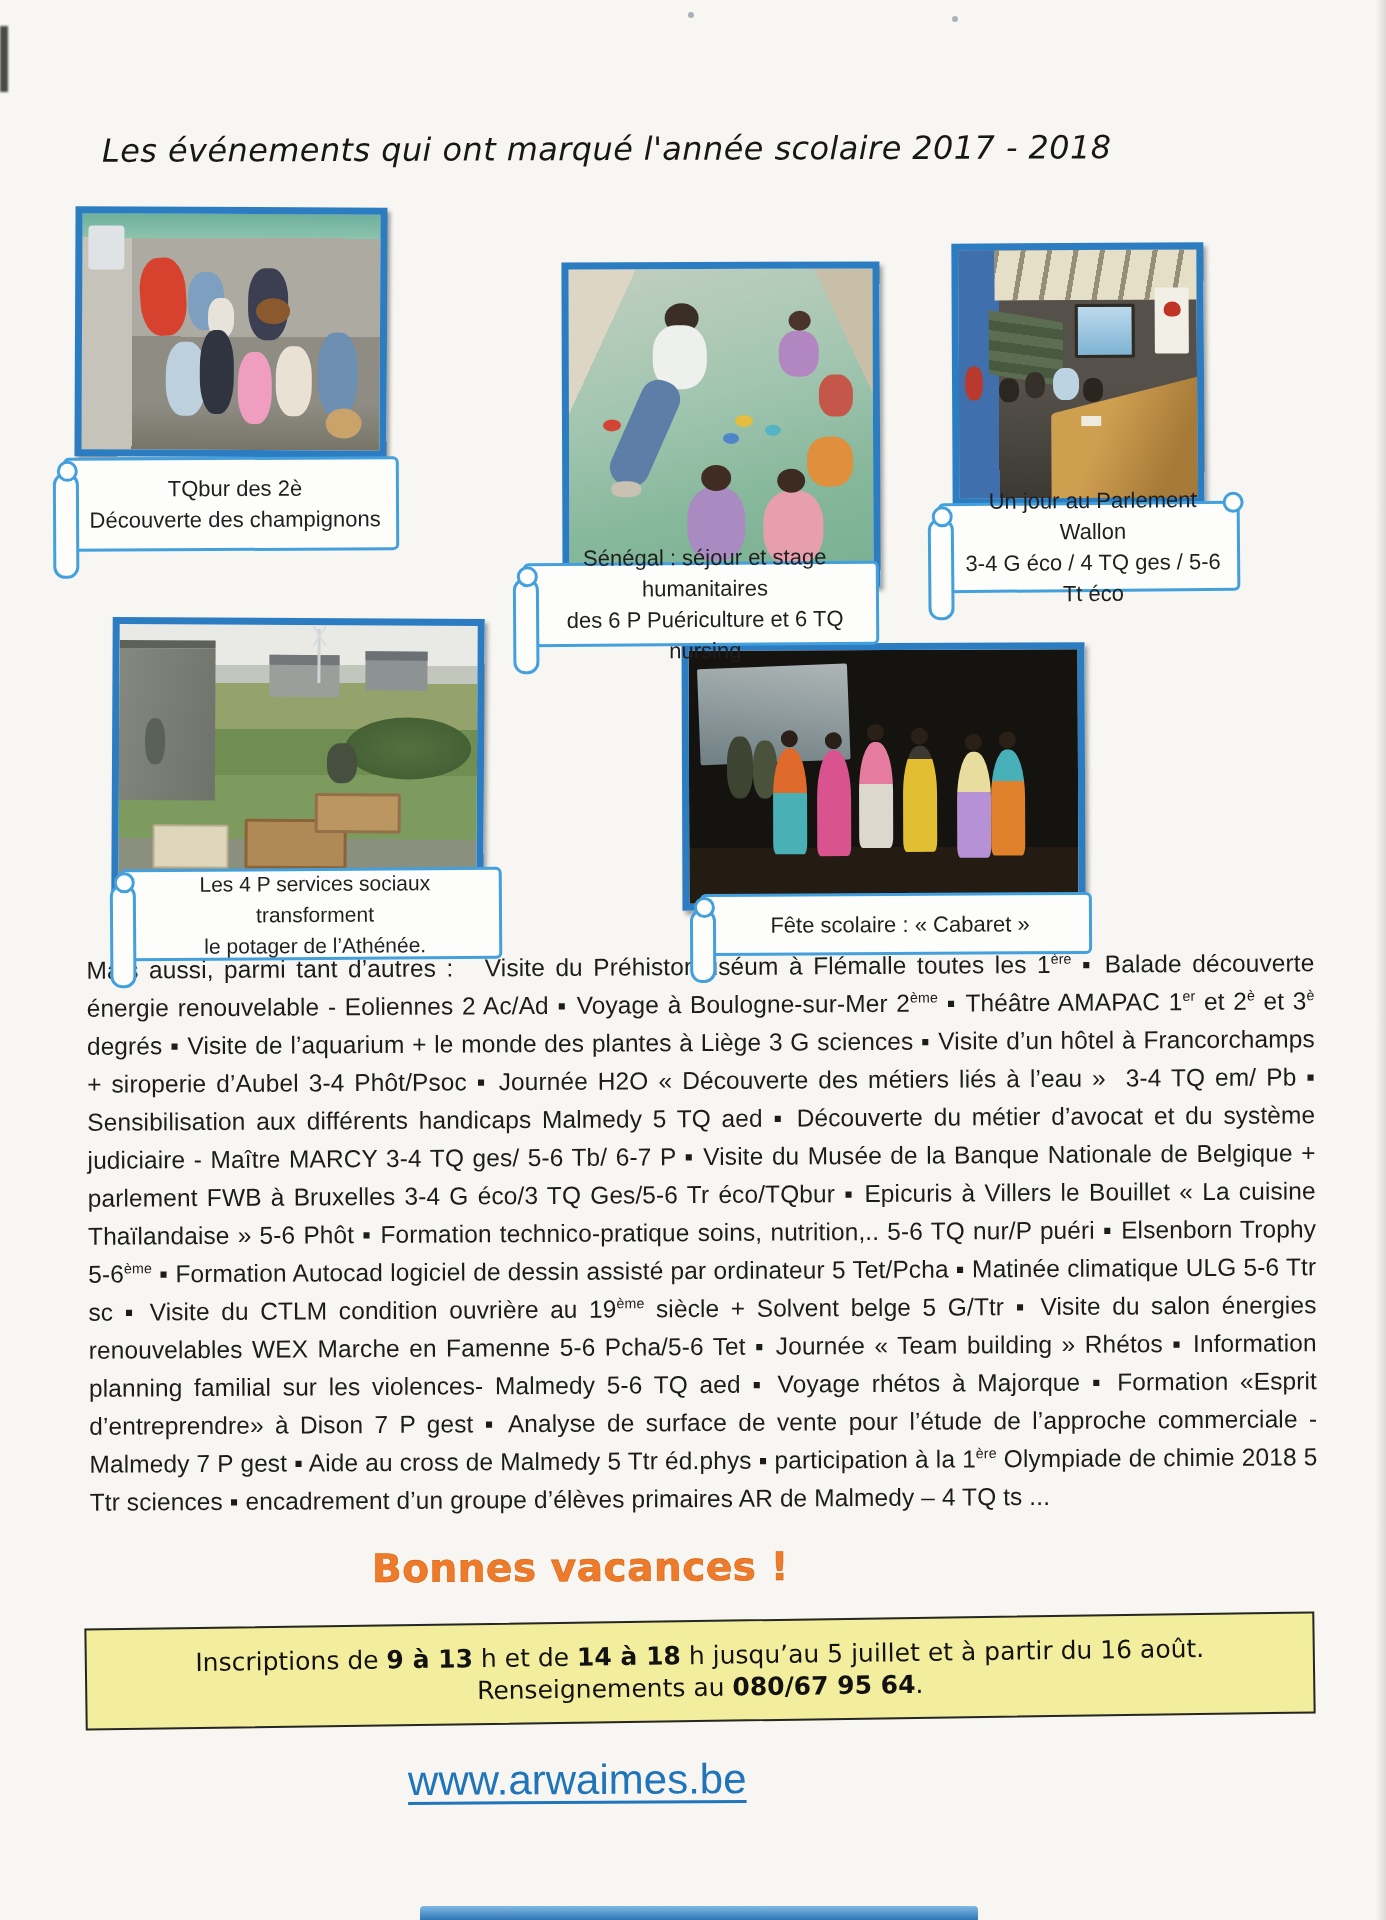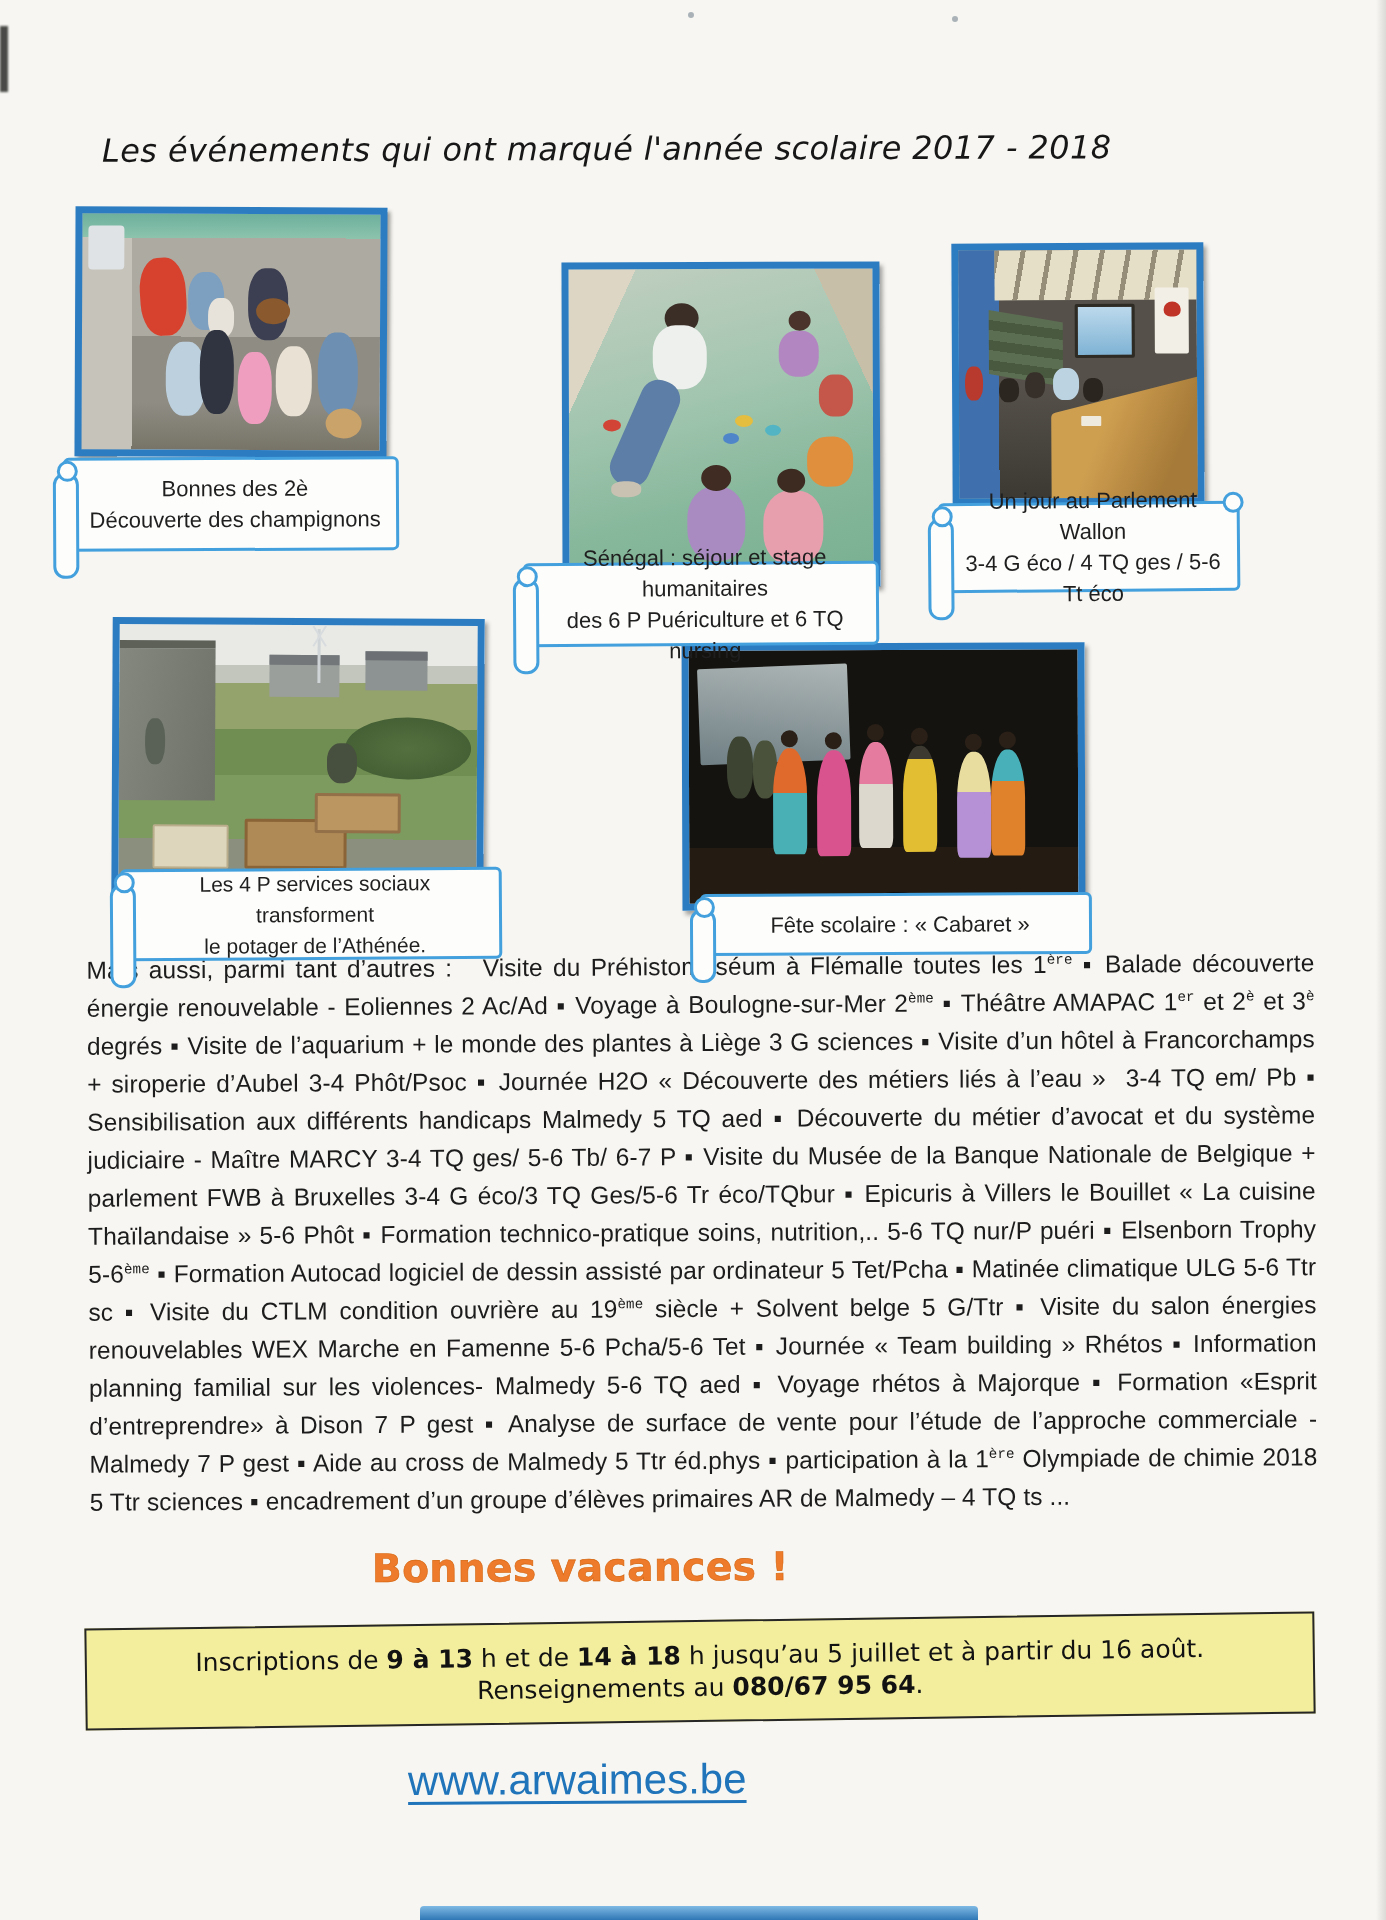--- a/index.html
+++ b/index.html
@@ -110,21 +110,21 @@
   .scroll .curl{position:absolute;left:-9px;top:0;width:15px;height:15px;background:#fdfdfb;border:3px solid #43a0dd;border-radius:50%;}
   .scroll .curl-right{position:absolute;right:-7px;top:-12px;width:15px;height:15px;background:#fdfdfb;border:3px solid #43a0dd;border-radius:50%;}
   .cap1{left:63px;top:457px;width:336px;height:94px;transform:rotate(-.3deg);}
   .cap2{left:523px;top:562px;width:356px;height:84px;transform:rotate(-.4deg);}
   .cap3{left:938px;top:502px;width:302px;height:90px;transform:rotate(-.5deg);}
   .cap4{left:120px;top:868px;width:382px;height:92px;font-size:21px;transform:rotate(-.4deg);}
   .cap5{left:700px;top:893px;width:392px;height:62px;transform:rotate(-.3deg);}
 
   
   .events{position:absolute;left:88px;top:948px;width:1228px;font-size:24.5px;line-height:38px;letter-spacing:.1px;color:#1c1c1c;text-align:justify;transform:rotate(-.35deg);}
-  .events sup{font-size:.58em;line-height:0;font-family:Liberation Mono, monospace;}
+  .events sup{font-size:.58em;line-height:0;}
 
   
   .vacances{position:absolute;left:372px;top:1545px;font-family:"DejaVu Sans",sans-serif;font-size:39px;font-weight:bold;letter-spacing:.5px;color:#ee7a2b;-webkit-text-stroke:.6px #d4660f;transform:rotate(-.3deg);}
 
   
   .inscription{position:absolute;left:85px;top:1620px;width:1230px;height:102px;background:#f3ee9e;border:2.5px solid #262626;box-sizing:border-box;display:flex;flex-direction:column;justify-content:center;align-items:center;gap:3px;transform:rotate(-.8deg);font-family:"DejaVu Sans",sans-serif;font-size:25px;color:#121212;}
 
   
   .website{position:absolute;left:408px;top:1756px;font-size:42px;color:#1f74ba;text-decoration:underline;text-decoration-thickness:3px;text-underline-offset:7px;transform:rotate(-.3deg);cursor:pointer;}
 </style>
@@ -149,21 +149,21 @@
     <i class="f6"></i>
   <i class="f7"></i>
     <i class="f8"></i>
   <i class="f9"></i>
     <i class="f10"></i>
   <i class="f11"></i>
 </div>
 <div class="scroll cap1">
   <span class="roll"></span>
   <span class="curl"></span>
-  <div>Bonnes des 2è</div>
+  <div>TQbur des 2è</div>
   <div>Découverte des champignons</div>
 </div>
 
 <div class="photo p2">
   <i class="h1"></i>
     <i class="f1"></i>
   <i class="f2"></i>
     <i class="f3"></i>
   <i class="k1"></i>
     <i class="k1h"></i>

